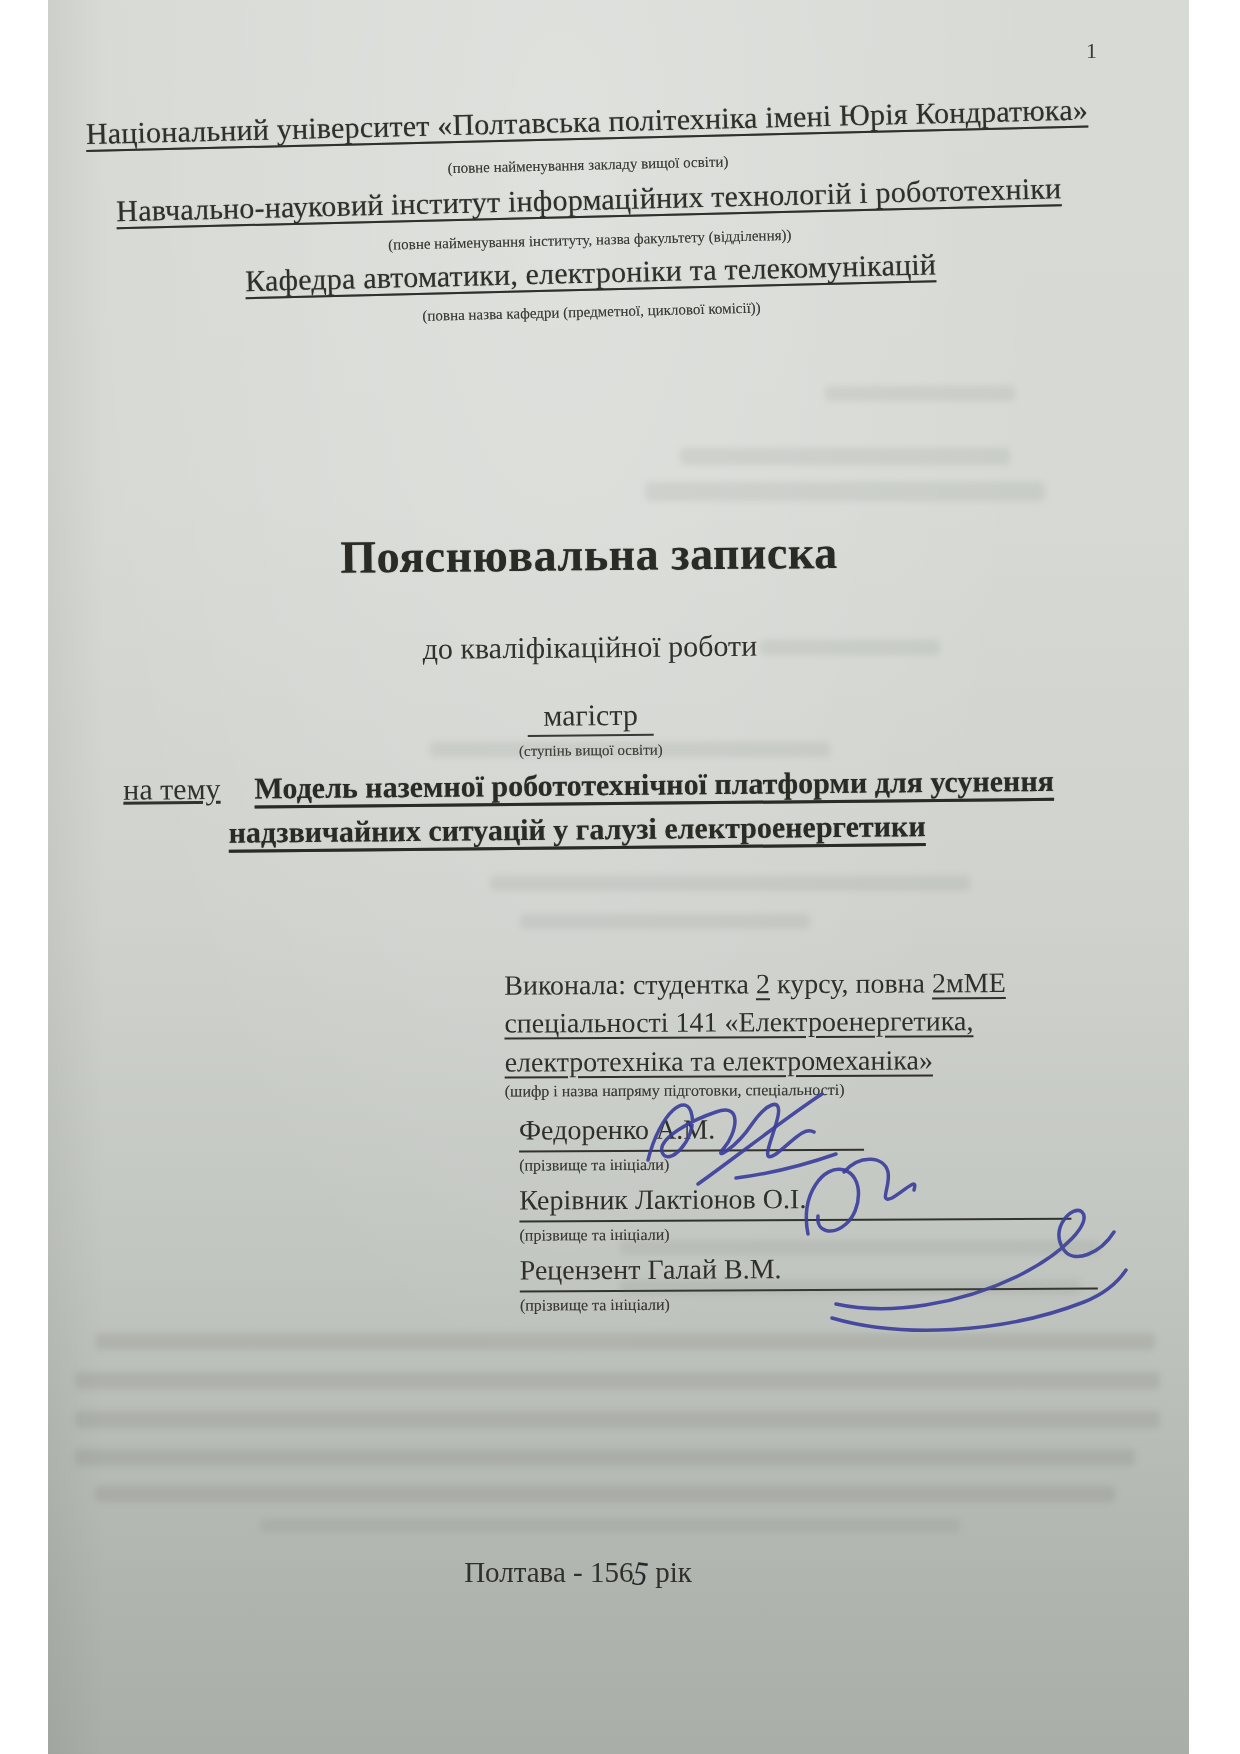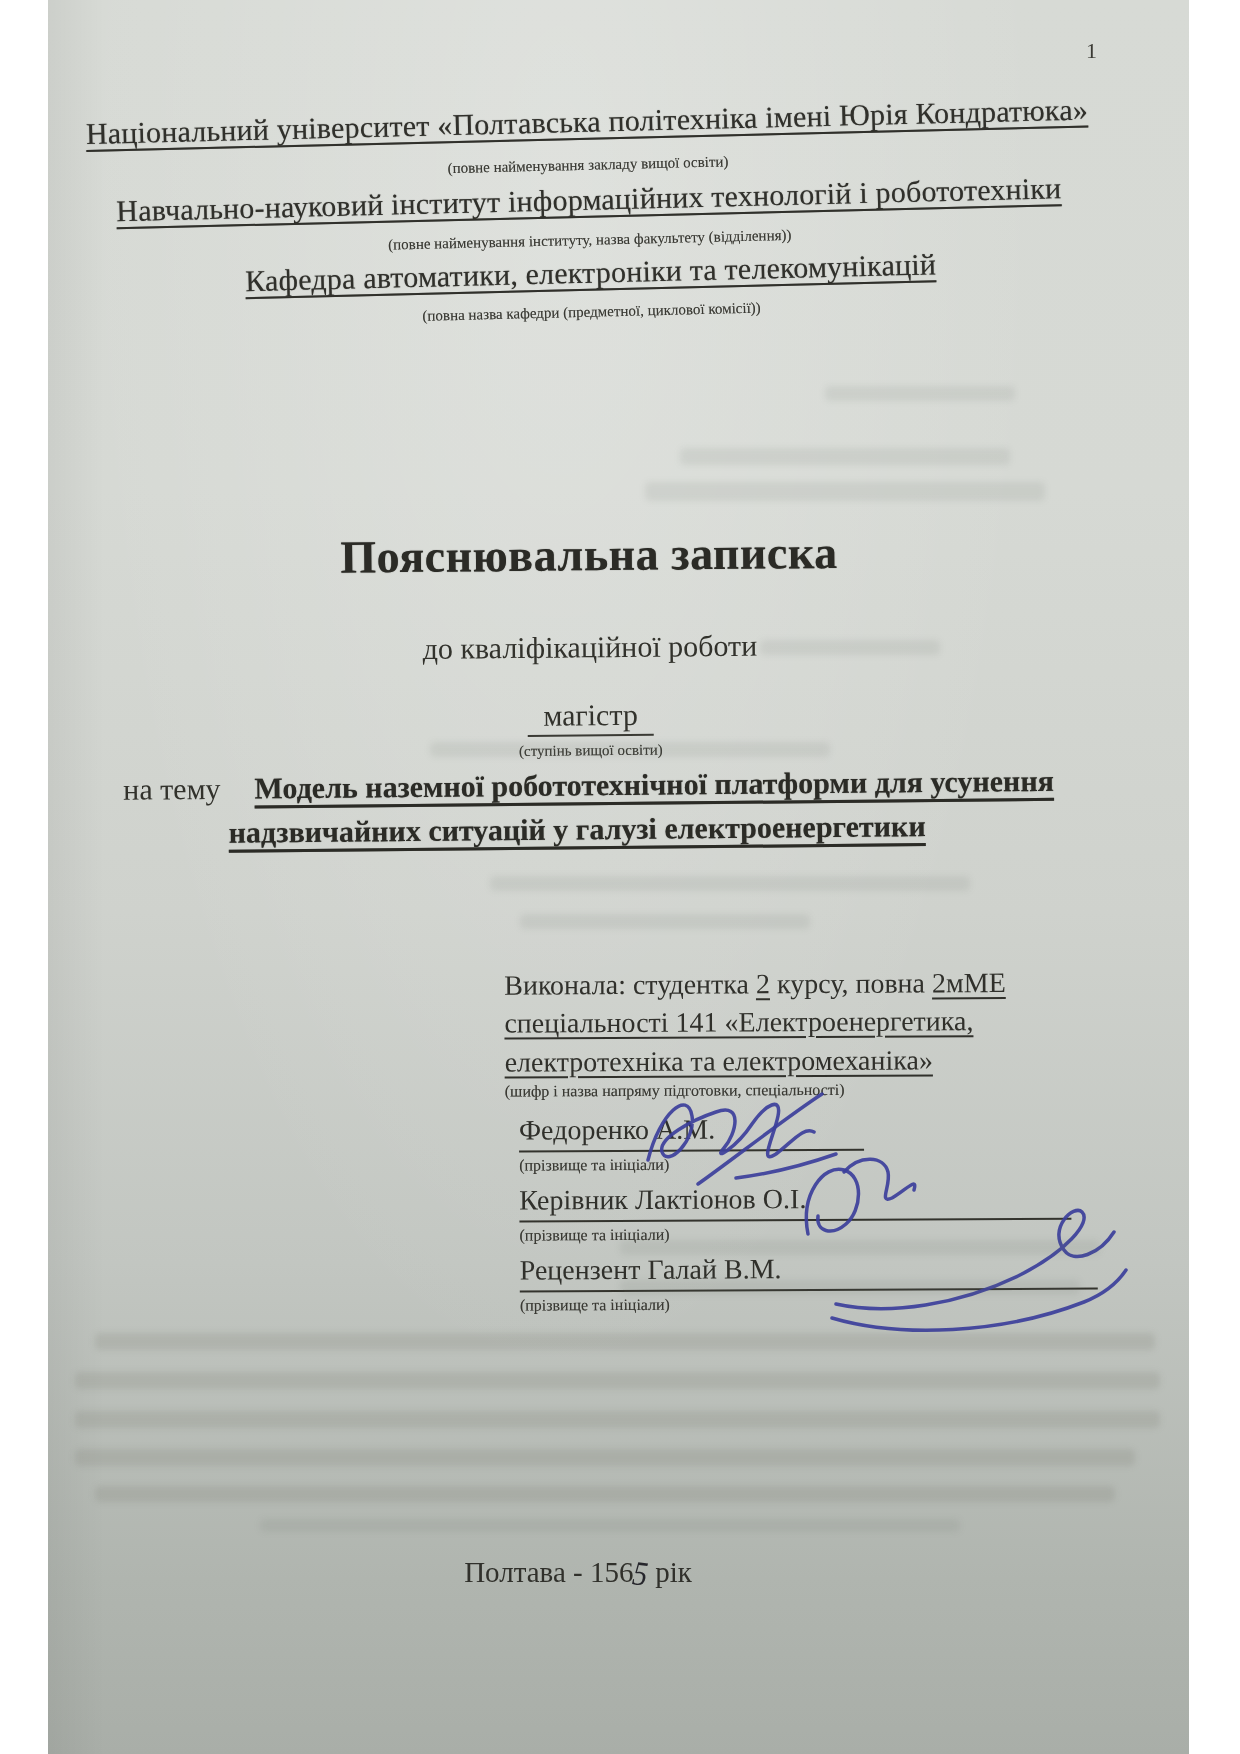--- a/index.html
+++ b/index.html
@@ -66,21 +66,21 @@
     color: #32322c;
     border-bottom: 2px solid #3a3a34;
     padding: 0 16px 2px 16px;
     display: inline-block;
   }
   .topic-row {
     left: 72px;
     top: 768px;
     white-space: nowrap;
   }
-  .topic-label { font-size: 30px; color: #32322c; }
+  .topic-label { font-size: 30px; color: #32322c; text-decoration: underline; }
   .topic-bold {
     font-size: 30px;
     font-weight: bold;
     color: #2b2b26;
     text-decoration: underline;
     text-decoration-thickness: 2.5px;
     text-underline-offset: 7px;
     text-shadow: 0 0 1px rgba(43,43,38,0.55);
   }
   .author-col { font-size: 28px; color: #30302b; }

